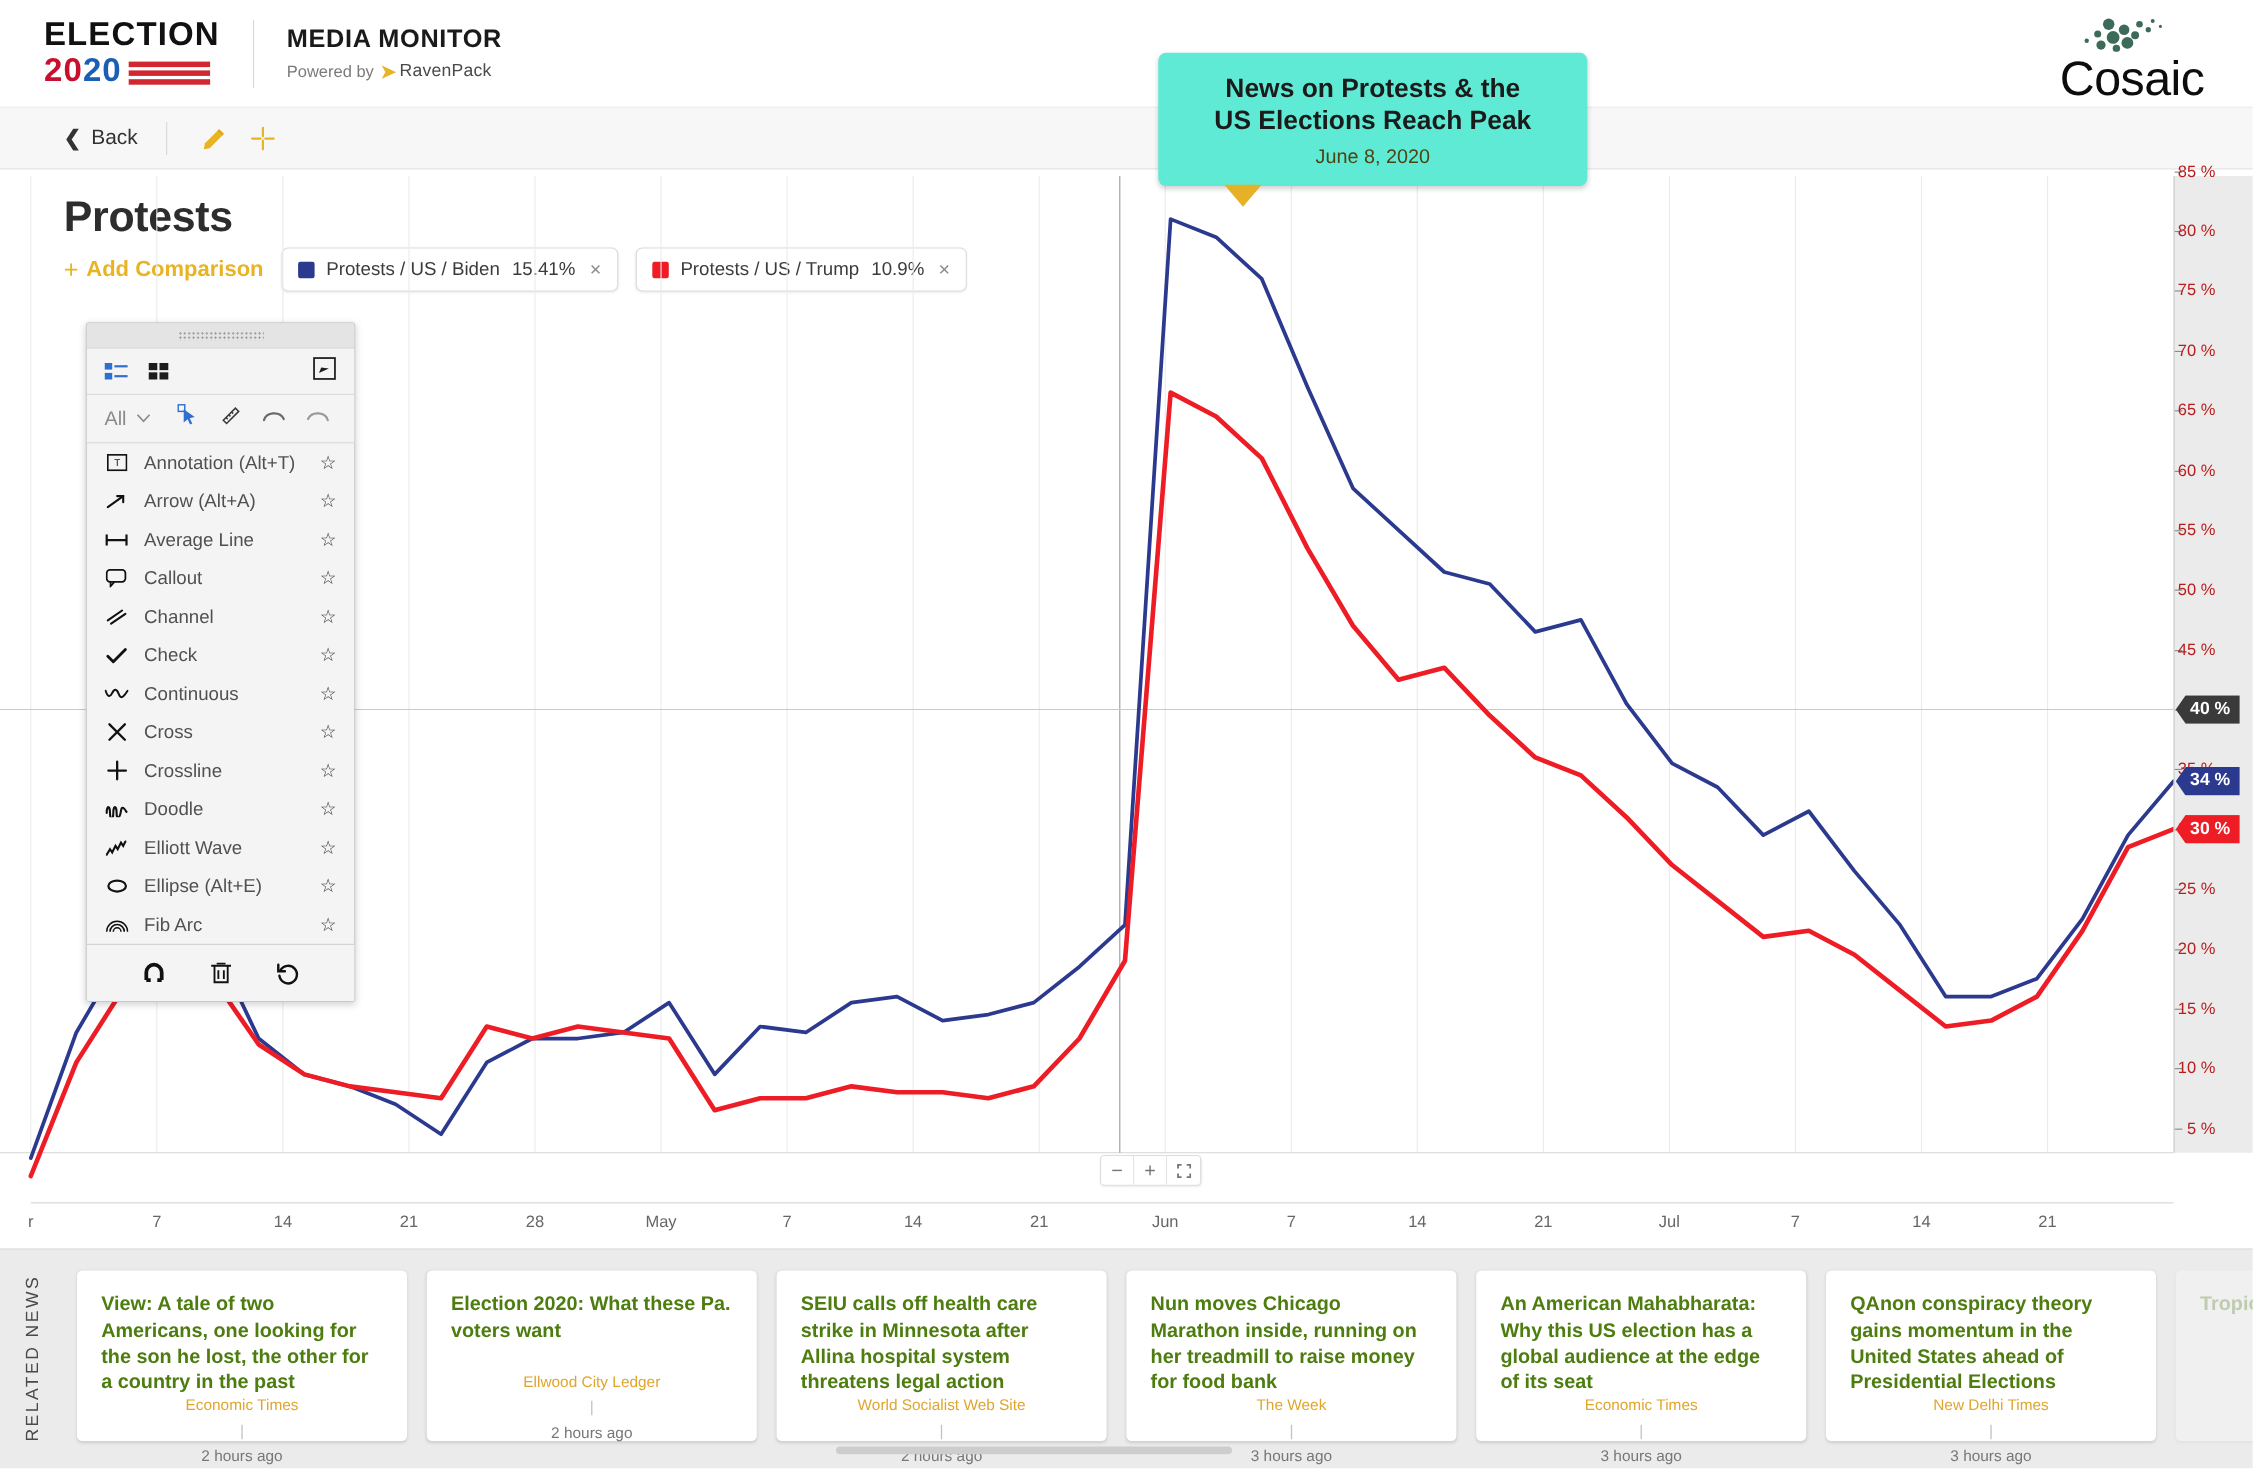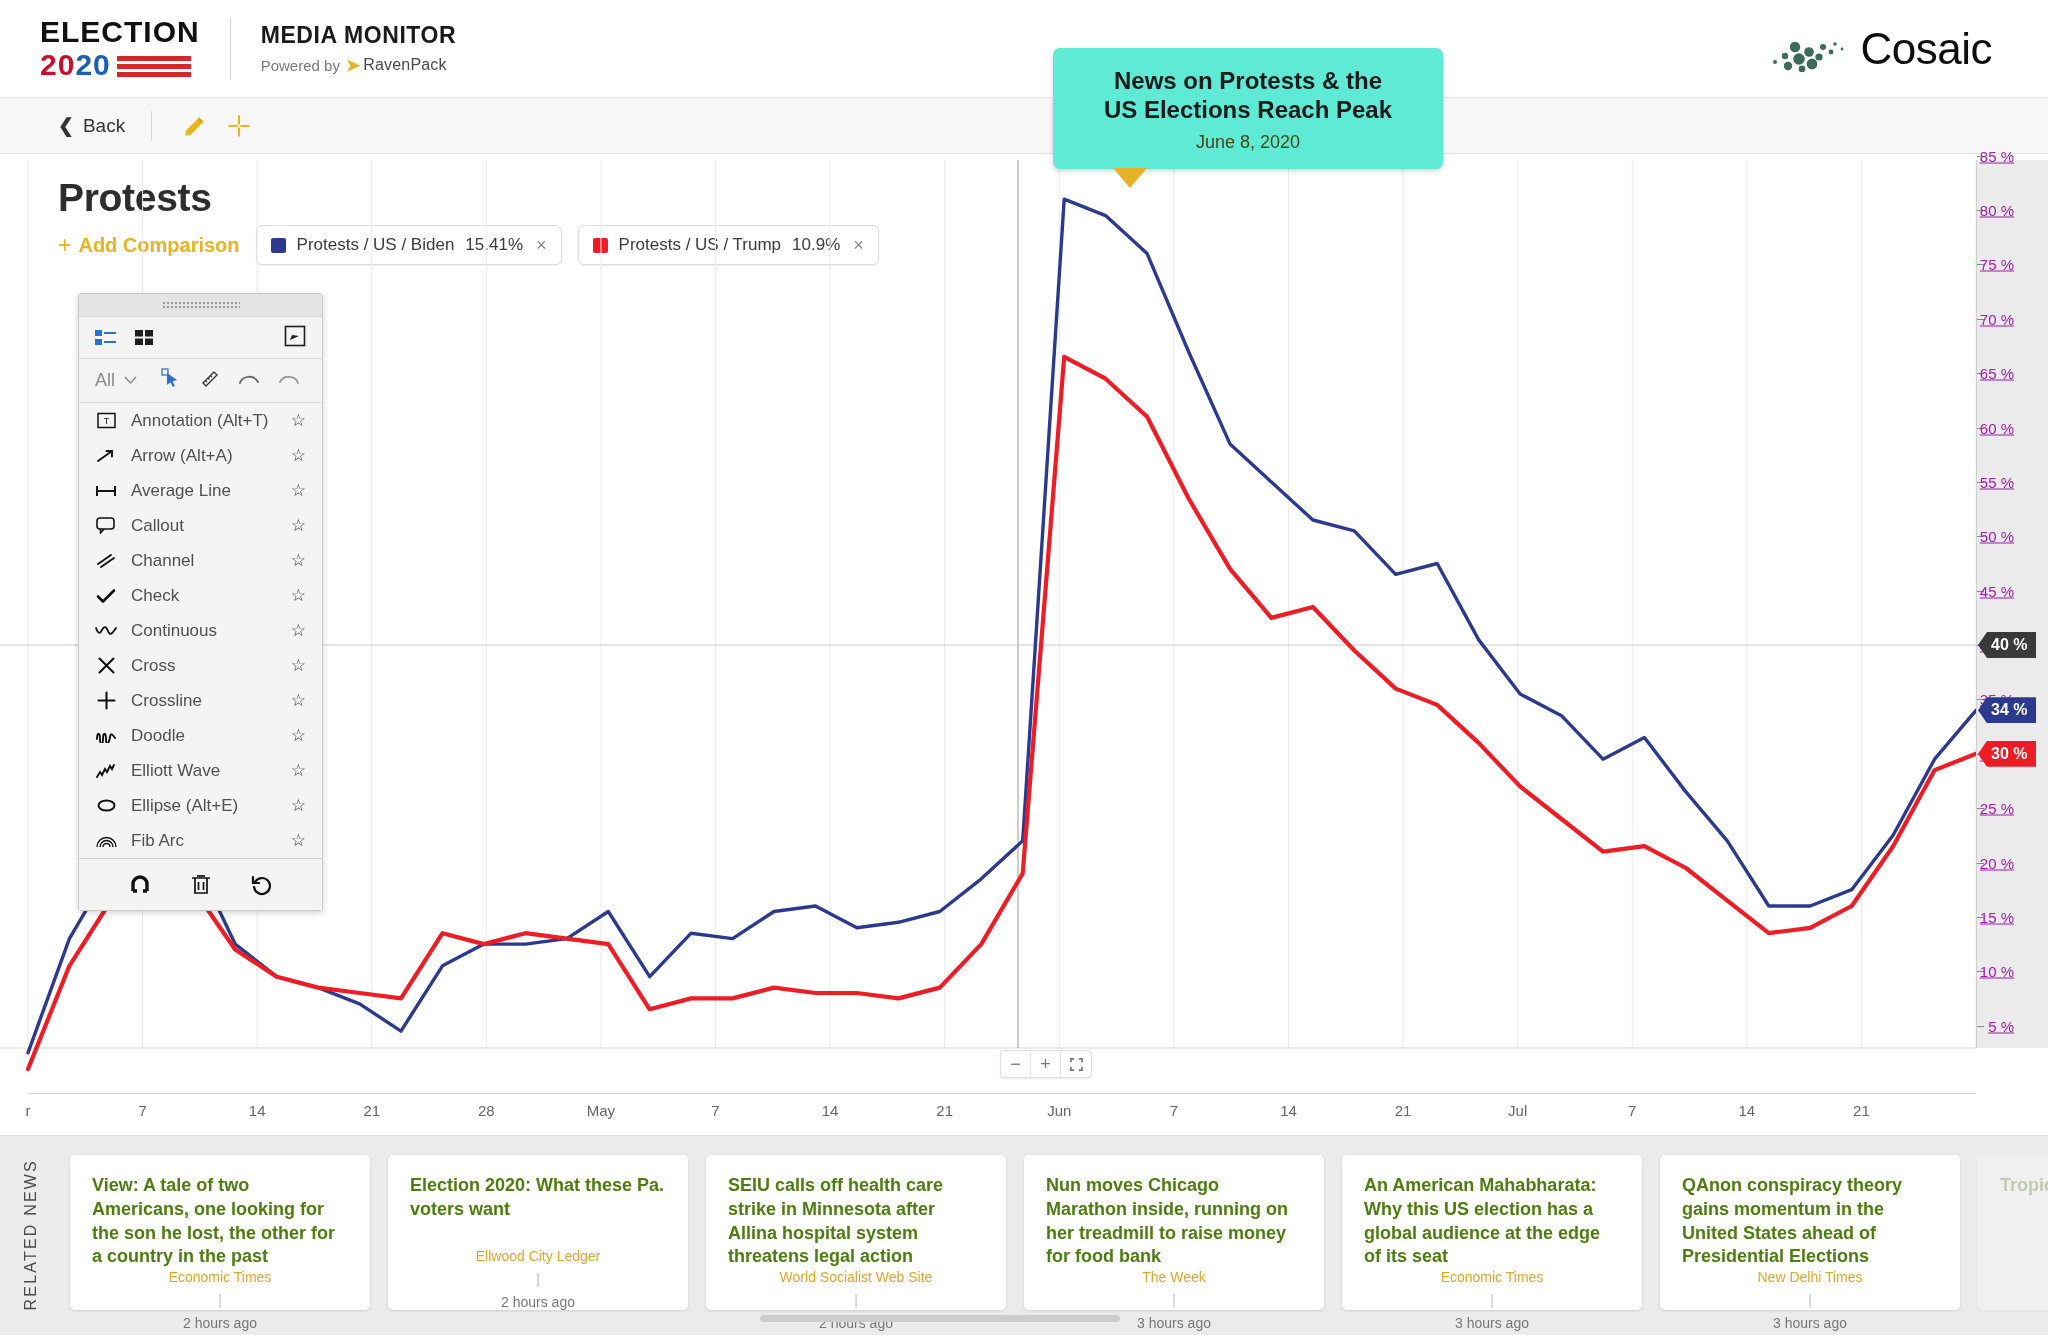--- a/index.html
+++ b/index.html
@@ -31,21 +31,21 @@
   .el-0b { color:#1a5fb4; }
   .el-stripes { display:flex; flex-direction:column; gap:3px; margin-left:6px; margin-bottom:3px; }
   .el-stripe { width:74px; height:5px; background:#d22630; }
   .hdr-divider { width:1px; height:62px; background:#d8d8d8; margin:0 30px; }
   .mm-title {
     font-weight:900; font-size:23px; letter-spacing:0.6px; color:#1a1a1a;
   }
   .mm-sub { display:flex; align-items:center; font-size:15px; color:#7a7a7a; margin-top:6px; }
   .rp-chev { color:#e8b424; font-weight:900; font-size:17px; margin:0 3px 0 6px; }
   .rp-name { color:#4a4a4a; font-size:16px; letter-spacing:0.2px; }
-  .brand-right { margin-left:auto; padding-right:56px; display:flex; align-items:center; }
+  .brand-right { margin-left:auto; padding-right:44px; display:flex; align-items:center;flex-direction:column; }
   .cosaic-word { font-size:44px; color:#0d0d0d; letter-spacing:-0.5px; margin-left:10px; }
 
   
   .subbar {
     position:absolute; left:0; top:98px; width:2048px; height:56px;
     background:#f7f7f7; border-bottom:1px solid #e3e3e3;
     display:flex; align-items:center; padding-left:58px;
   }
   .back-btn { display:flex; align-items:center; gap:9px; color:#333; font-size:19px; cursor:pointer; }
   .back-chev { font-size:19px; font-weight:700; }
@@ -75,21 +75,21 @@
 
   
   .chart-wrap { position:absolute; left:0; top:160px; width:2048px; height:940px; }
   .chart-svg { position:absolute; left:0; top:0; }
 
   
   .yaxis-strip {
     position:absolute; right:0; top:0; width:72px; height:888px;
     background:#ebebeb; border-left:1px solid #cfcfcf;
   }
-  .ytick { position:absolute; right:34px; font-size:15px; color:#a21caf; transform:translateY(-50%); white-space:nowrap;text-decoration:underline; }
+  .ytick { position:absolute; right:34px; font-size:15px; color:#b91c1c; transform:translateY(-50%); white-space:nowrap; }
   .ytick-dash { position:absolute; width:7px; height:1px; background:#888; right:64px; }
 
   .price-tag {
     position:absolute; height:26px; display:flex; align-items:center;
     padding:0 9px 0 13px; font-size:16px; color:#fff; font-weight:600;
     transform:translateY(-50%); white-space:nowrap;
     clip-path: polygon(9px 0, 100% 0, 100% 100%, 9px 100%, 0 50%);
   }
 
   

